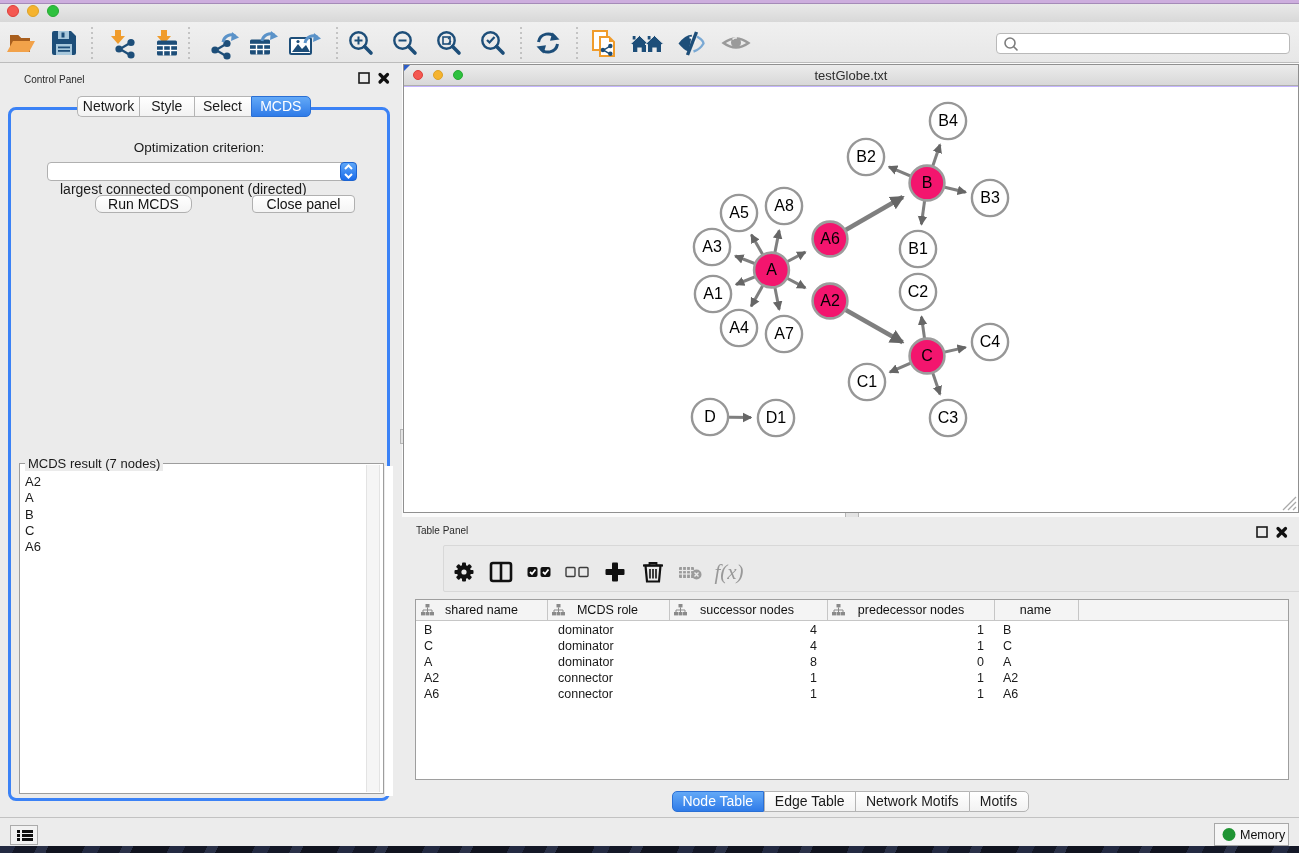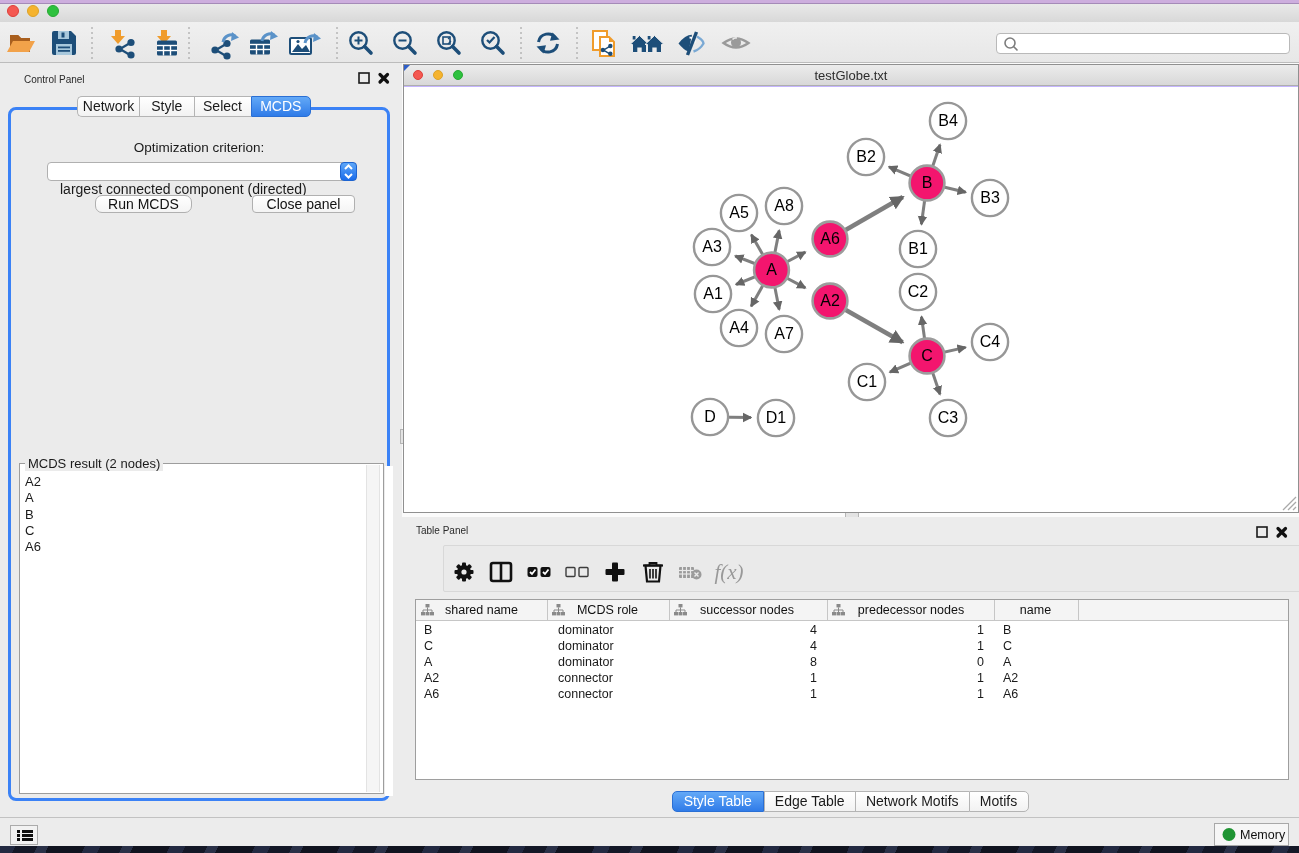--- a/index.html
+++ b/index.html
@@ -260,21 +260,21 @@
           <svg width="15" height="17" style="position:absolute;left:0px;top:0px">
             <path d="M4,6 L7.5,2.5 L11,6" fill="none" stroke="#fff" stroke-width="2"></path>
             <path d="M4,11 L7.5,14.5 L11,11" fill="none" stroke="#fff" stroke-width="2"></path>
           </svg>
         </div>
     </div>
     <div class="btn" style="left:84px;top:85px;width:97px;line-height:17px;border-radius:7px;">Run MCDS</div>
     <div class="btn" style="left:193px;top:85px;width:103px;line-height:17px;margin-left:48px;">Close panel</div>
     <div style="position:absolute;left:374px;top:356px;width:8px;height:330px;background:#fff;"></div>
       <div id="fieldset" style="top:353px;">
-      <div class="legend">MCDS result (2 nodes)</div>
+      <div class="legend">MCDS result (7 nodes)</div>
       <div id="mcdslist">
           <div>A2</div>
           <div>A</div>
           <div>B</div>
           <div>C</div>
           <div>A6</div>
         </div>
       <div id="mscroll"></div>
     </div>
   </div>
@@ -551,21 +551,21 @@
       </div>
       <div class="trow" style="top:86px">
         <span style="left:8px">A6</span>
         <span style="left:142px">connector</span>
         <span style="left:300px;width:101px;text-align:right">1</span>
         <span style="left:460px;width:108px;text-align:right">1</span>
         <span style="left:587px">A6</span>
       </div>
   </div>
   <div id="btabs">
-    <div class="btab sel" style="width:91.5px">Style Table</div>
+    <div class="btab sel" style="width:91.5px">Node Table</div>
       <div class="btab" style="width:91.5px">Edge Table</div>
       <div class="btab" style="width:113.5px">Network Motifs</div>
       <div class="btab" style="width:60px">Motifs</div>
   </div>
 </div>
 
 <div class="abs" id="statusbar">
   <div id="listbtn">
       <svg width="26" height="18" style="position:absolute;left:1px;top:0px">
         <g fill="#111">

